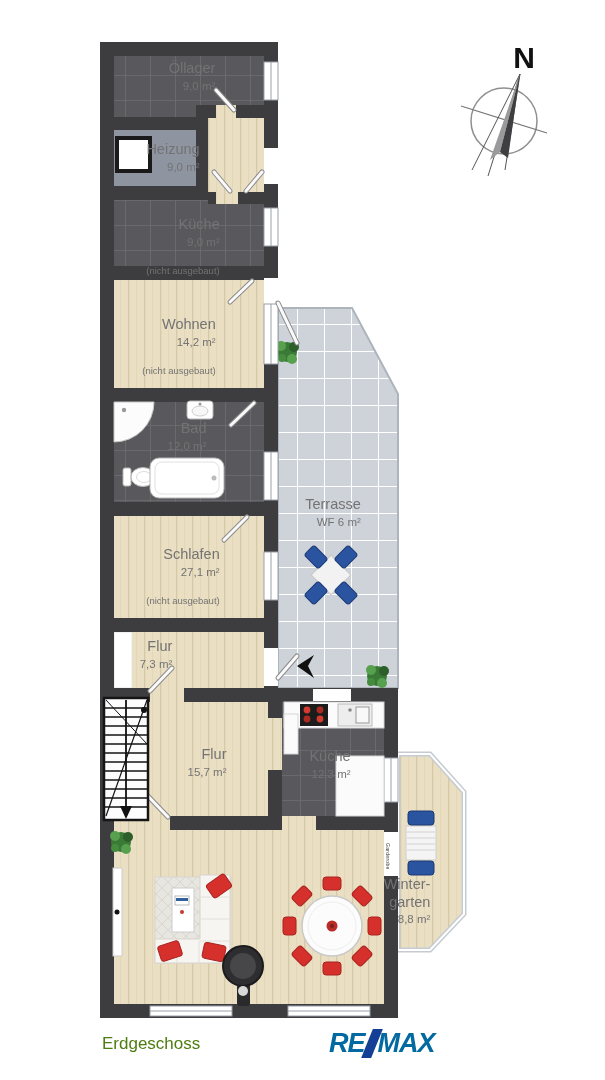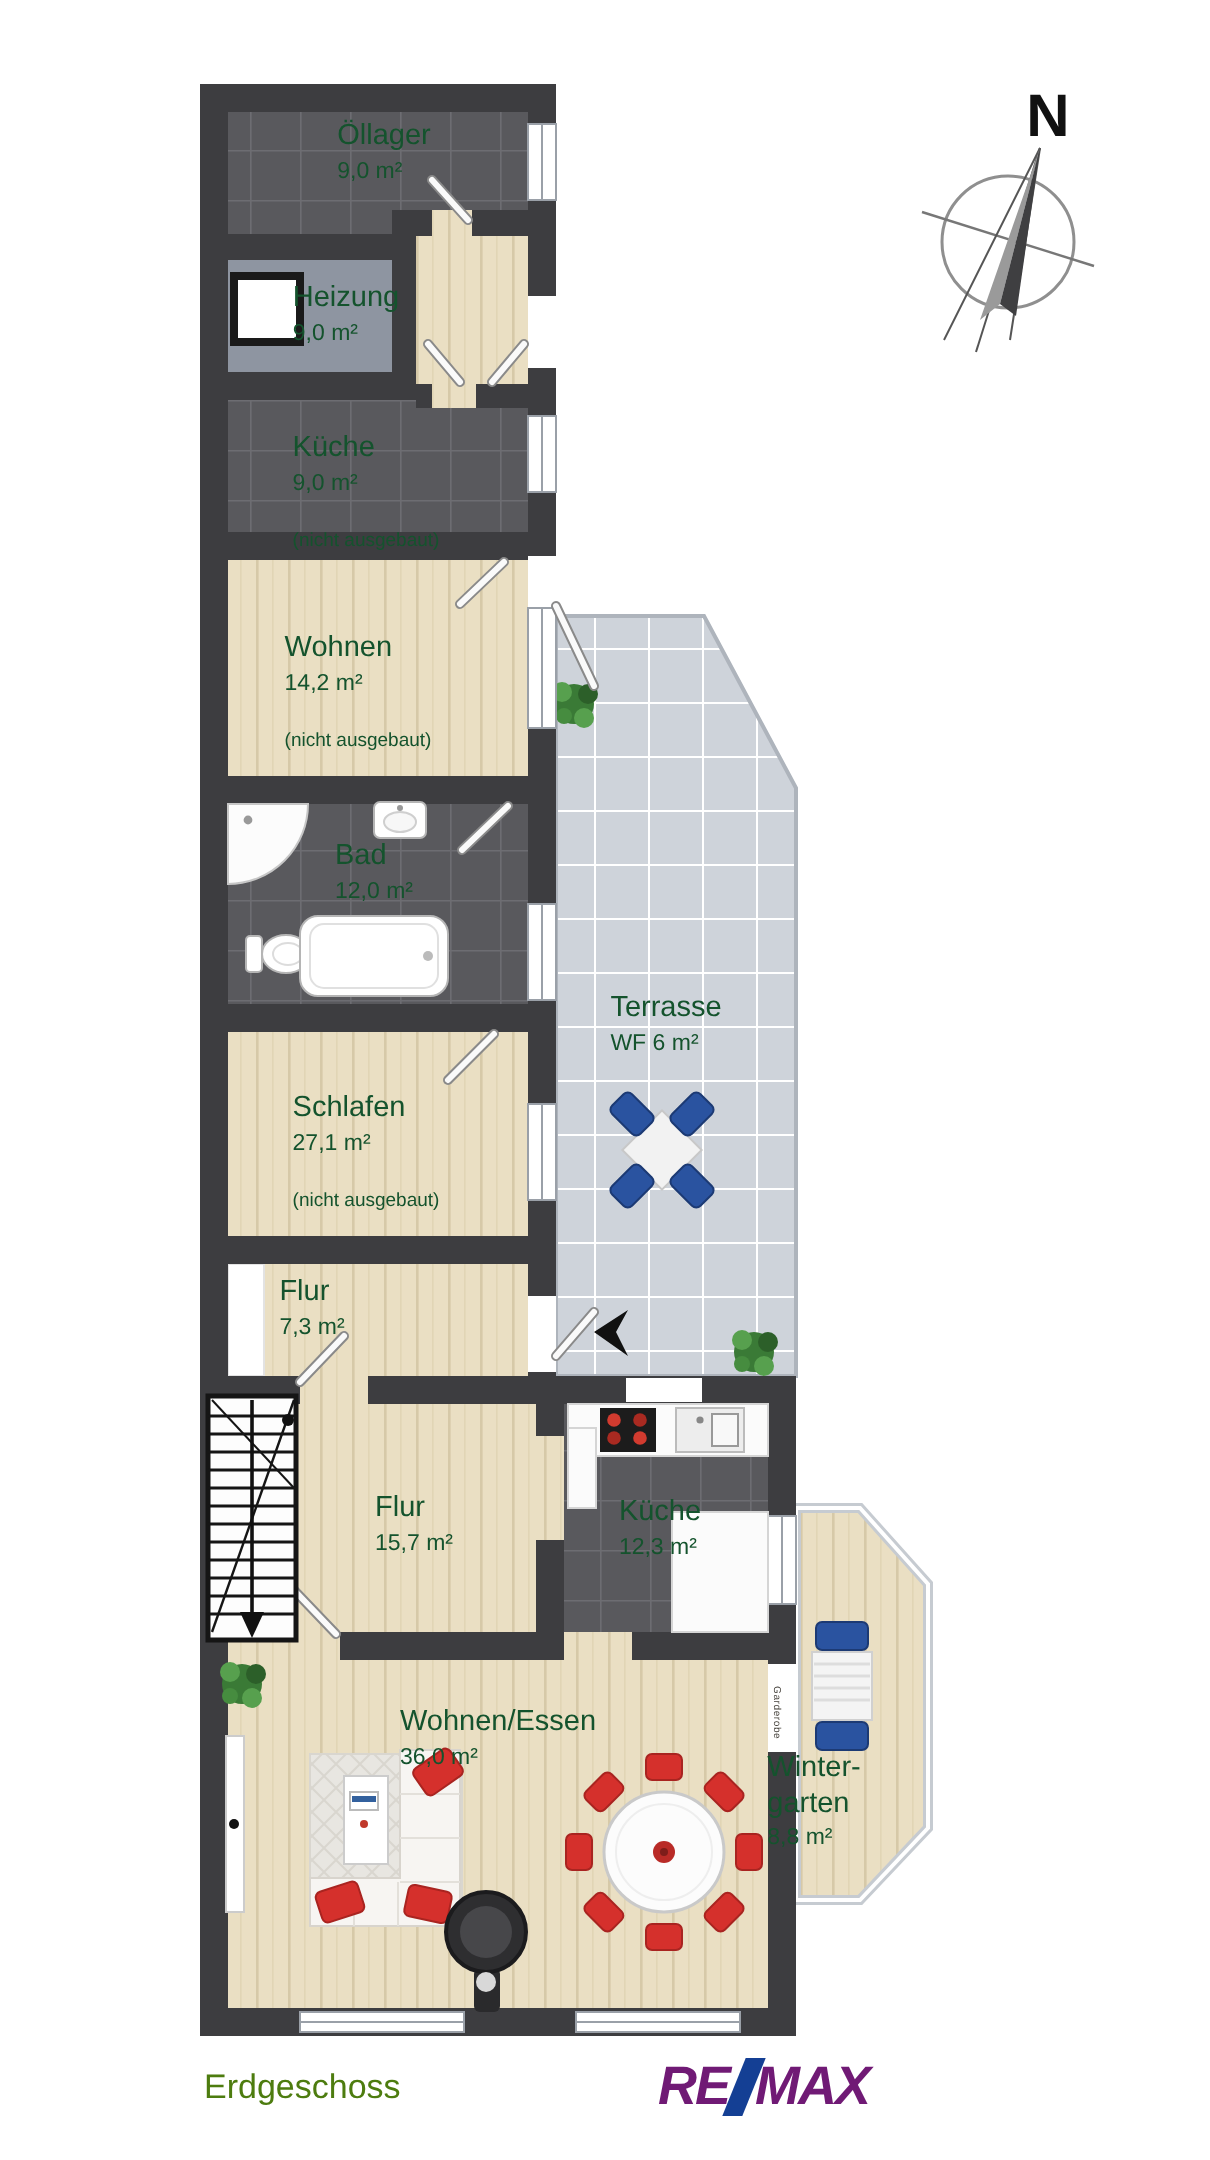--- a/index.html
+++ b/index.html
@@ -1,28 +1,28 @@
 <!DOCTYPE html>
 <html><head>
 <meta charset="utf-8">
 <style>
   html,body{margin:0;padding:0;background:#fff;}
   .stage{position:relative;width:605px;height:1080px;background:#ffffff;
          font-family:"Liberation Sans", sans-serif;overflow:hidden;}
   .stage svg{position:absolute;left:0;top:0;}
-  .lbl{position:absolute;text-align:left;color:#14532d;transform:translateX(-50%);
+  .lbl{position:absolute;text-align:right;color:#737373;transform:translateX(-50%);
        line-height:1.22;pointer-events:none;white-space:nowrap;}
   .rn{font-size:14.5px;white-space:pre-line;}
   .ra{font-size:11.5px;margin-top:1px;}
   .rnote{font-size:9.5px;margin-top:16px;}
   .garderobe{position:absolute;left:380px;top:835px;width:11px;height:42px;
        writing-mode:vertical-rl;font-size:5px;letter-spacing:.3px;color:#44403a;text-align:center;}
   .floor-title{position:absolute;left:102px;top:1034px;font-size:17px;color:#4d7c0f;}
   .logo{position:absolute;left:329px;top:1028px;display:flex;align-items:center;
-        font-style:italic;font-weight:700;font-size:27px;letter-spacing:-1px;color:#701a75;}
+        font-style:italic;font-weight:700;font-size:27px;letter-spacing:-1px;color:#0369a1;}
   .logo .slash{display:inline-block;width:10px;height:29px;background:#143f94;
         transform:skewX(-22deg);margin:0 0px 0 2px;}
   .logo .max{margin-left:1px;font-style:italic;}
   .watermark{position:absolute;right:4px;top:1043px;text-align:right;font-size:9px;
         color:#8f8f8f;line-height:12px;}
 </style>
 </head>
 <body>
 
 <div class="stage">
@@ -390,24 +390,20 @@
       <div class="ra">7,3 m²</div>
     </div>
   <div class="lbl" style="left:207px;top:746px">
     <div class="rn">Flur</div>
       <div class="ra">15,7 m²</div>
     </div>
   <div class="lbl" style="left:330px;top:748px">
     <div class="rn">Küche</div>
       <div class="ra">12,3 m²</div>
     </div>
-  <div class="lbl" style="left:249px;top:853px">
-    <div class="rn">Wohnen/Essen</div>
-      <div class="ra">36,0 m²</div>
-    </div>
   <div class="lbl" style="left:407px;top:876px">
     <div class="rn">Winter-
 garten</div>
       <div class="ra">8,8 m²</div>
     </div>
   <div class="garderobe">Garderobe</div>
 
   <div class="floor-title">Erdgeschoss</div>
   <div class="logo">
     <span>RE</span>

